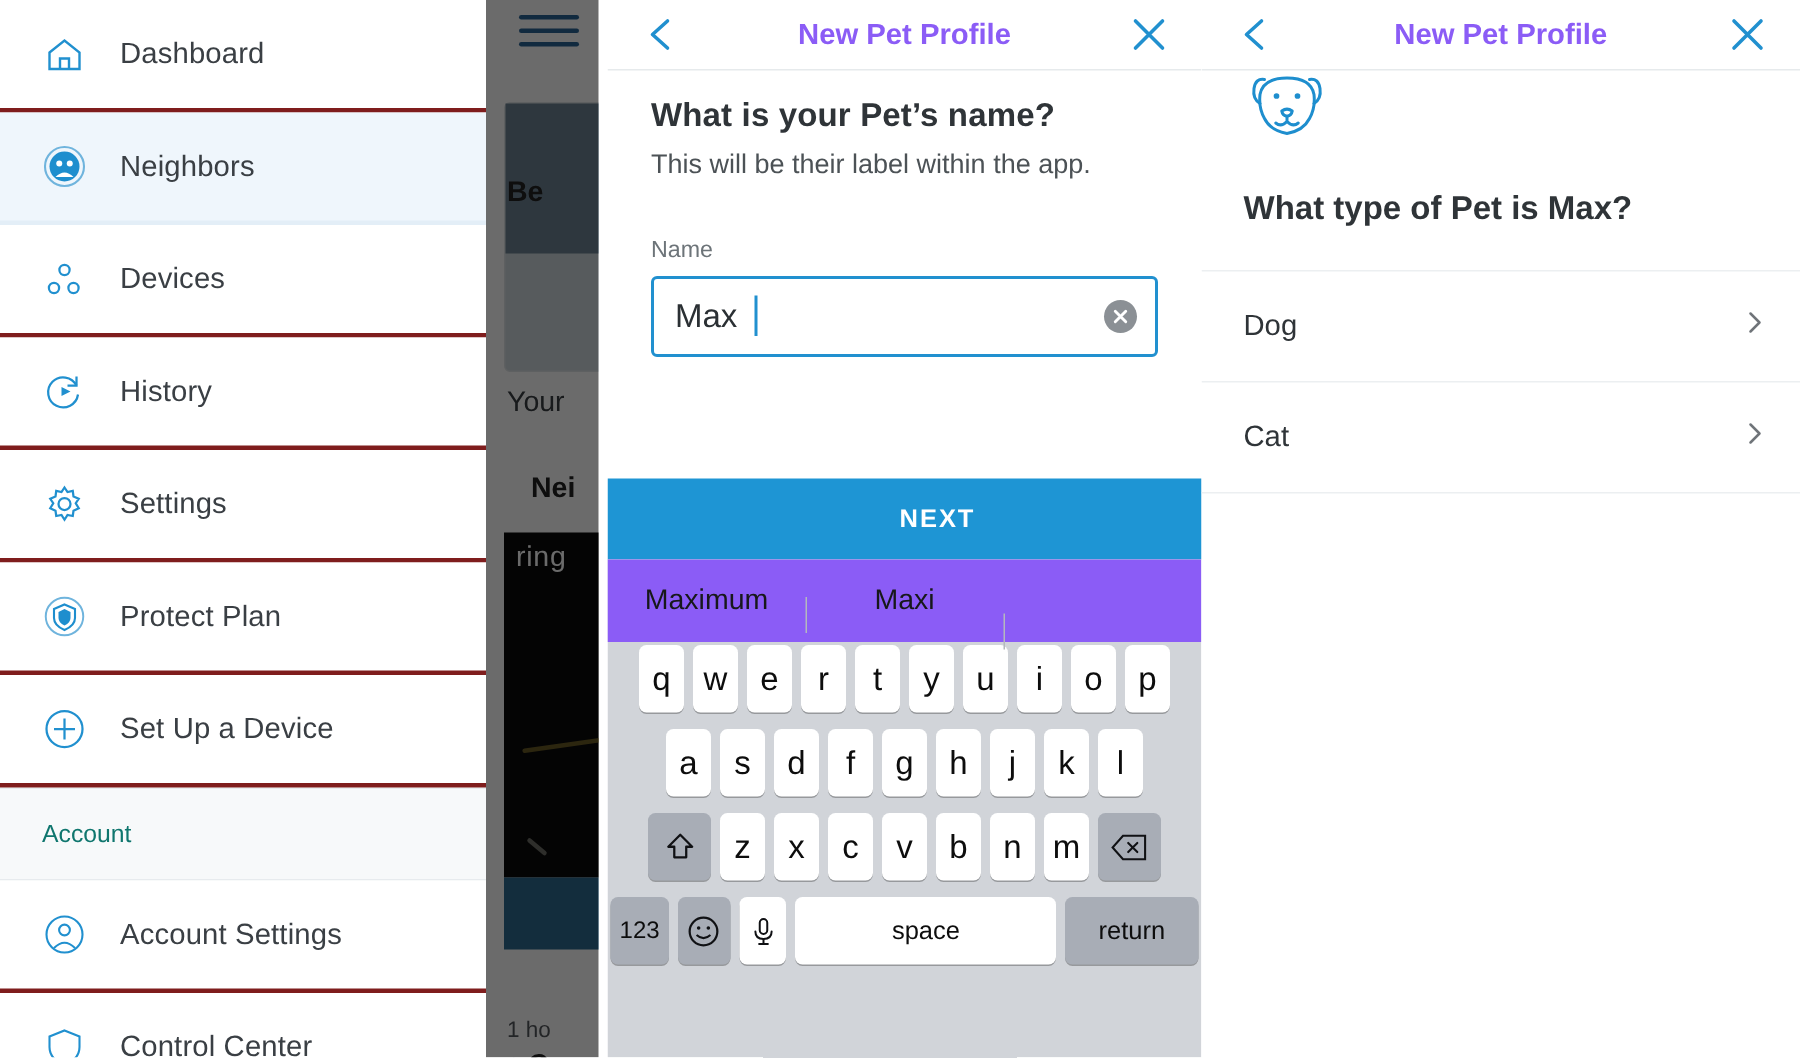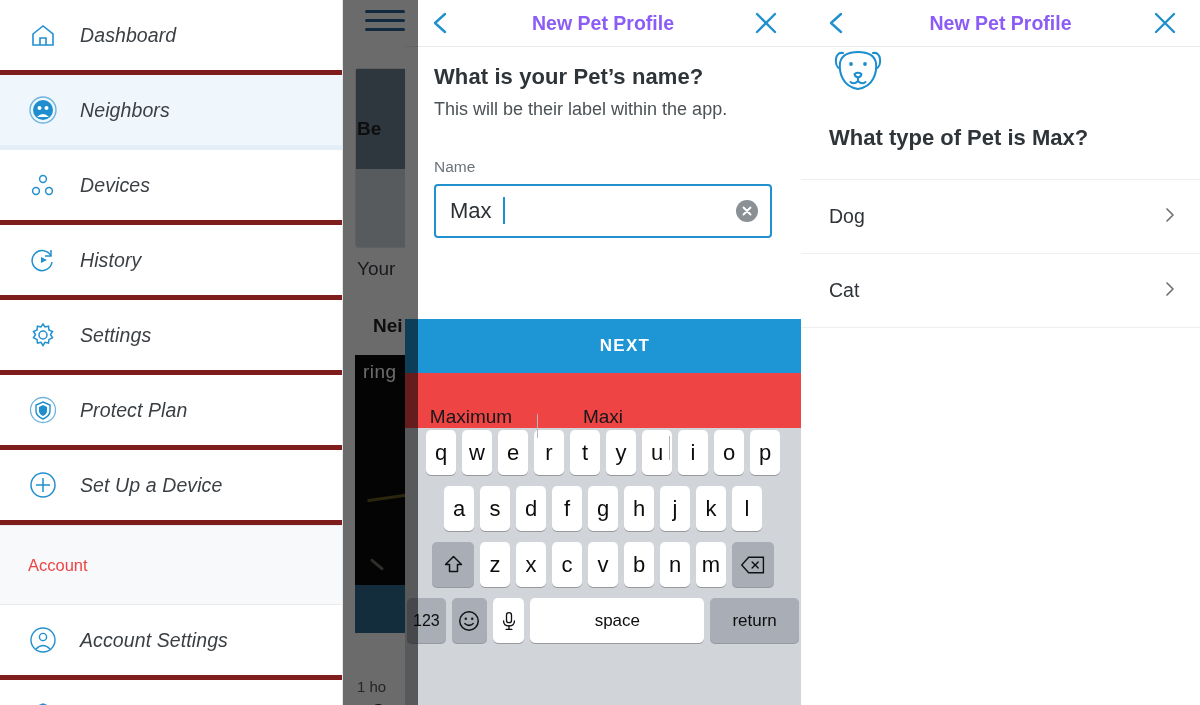--- a/index.html
+++ b/index.html
@@ -13,37 +13,37 @@
 
   
   .sidebar {
     position:absolute; left:0; top:0; width:343px; height:705px;
     background:#ffffff; border-right:1px solid #e2e6e9;
     overflow:hidden;
   }
   .nav-item {
     position:relative; display:flex; align-items:center;
     height:75px; padding-left:28px; gap:22px;
-    border-bottom:5px solid #7f1d1d;
-    cursor:pointer; background:#ffffff;font-style:italic;
+    border-bottom:3px solid #7f1d1d;
+    cursor:pointer; background:#ffffff;
   }
   .nav-item.active { background:#eff6fc; border-bottom-color:#e3eef7; }
   .nav-ico { width:30px; height:30px; flex:none; display:block; }
   .nav-label {
     font-size:19.5px; color:#3a3f44; letter-spacing:.1px;
   }
   .sec-head {
-    height:80px; display:flex; align-items:center; padding-left:28px;
+    height:62px; display:flex; align-items:center; padding-left:28px;
     background:#f7f9fa; border-top:1px solid #e7ebee; border-bottom:1px solid #e7ebee;
-    font-size:16.5px; color:#ef4444;
+    font-size:16.5px; color:#0f766e;
   }
 
   
   .bgapp {
-    position:absolute; left:343px; top:0; width:75px; height:705px;
+    position:absolute; left:324px; top:0; width:75px; height:705px;
     background:#ffffff; overflow:hidden;
   }
   .bgapp-inner {
     position:absolute; left:0; top:0; width:460px; height:705px;
     background:#ffffff;
   }
   .bg-dim {
     position:absolute; left:0; top:0; width:460px; height:705px;
     background:rgba(0,0,0,.58); z-index:9;
   }
@@ -137,21 +137,21 @@
     cursor:pointer; border:none;
     font-family:"Liberation Sans", sans-serif;
   }
 
   
   .kb {
     position:absolute; left:0; top:373px; width:396px; height:332px;
     background:#d1d4d9;
   }
   .kb-sugg {
-    height:55px; display:flex; align-items:flex-end; background:#ef4444;
+    height:55px; display:flex; align-items:center; background:#8b5cf6;
   }
   .sugg {
     flex:1; text-align:center; font-size:19px; color:#17181a; cursor:pointer;
     position:relative;
   }
   .sugg + .sugg::before {
     content:""; position:absolute; left:0; top:8px; width:1px; height:24px;
     background:#b4b8be;
   }
   .kb-row { display:flex; justify-content:center; align-items:center; gap:6px; margin-bottom:11px; }

